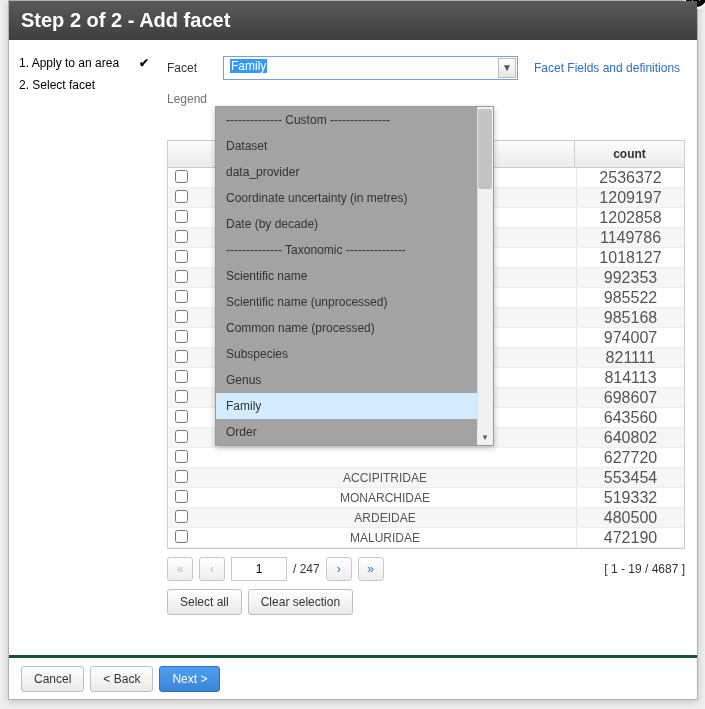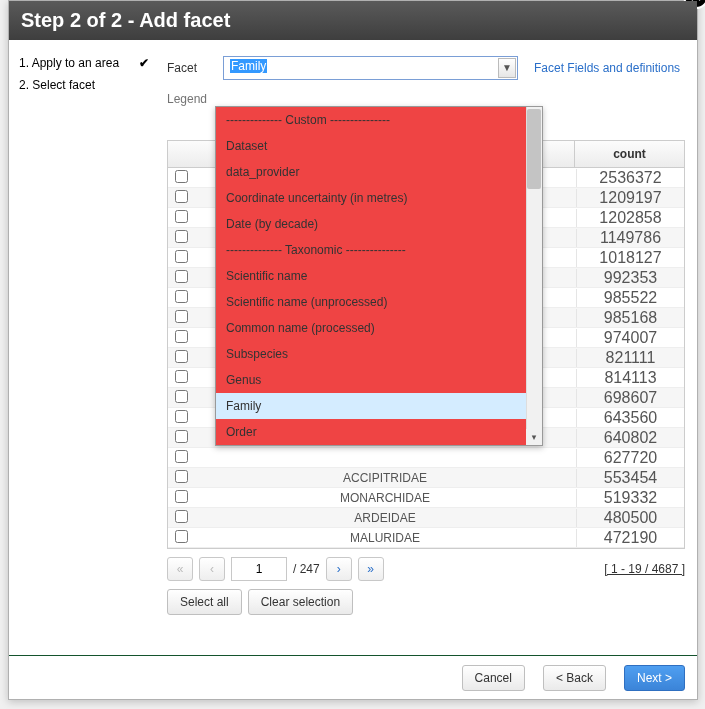--- a/index.html
+++ b/index.html
@@ -22,21 +22,21 @@
 .lbl { width: 48px; color: #333; }
 .combo { position: relative; width: 295px; }
 .combo-input { width: 100%; height: 24px; border: 1px solid #7a9ed6; padding: 2px 22px 2px 6px; font-size: 12px; color: #000; background: #fff; }
 .combo-input .sel { background: #3399ff; color: #fff; padding: 0 1px; }
 .combo-arrow { position: absolute; right: 2px; top: 2px; width: 18px; height: 20px; background: linear-gradient(#fff,#e6e6e6); border: 1px solid #bbb; text-align: center; line-height: 18px; font-size: 10px; color: #555; }
 
 .facet-link { color: #2a6fc9; margin-left: 8px; font-size: 12px; }
 
 .legend-lbl { margin-top: 12px; color: #737373; }
 
-.dropdown { position: absolute; left: 56px; top: 66px; width: 328px; background: #ef4444; border: 1px solid #999; box-shadow: 0 2px 6px rgba(0,0,0,0.25); z-index: 10; }
+.dropdown { position: absolute; left: 56px; top: 66px; width: 279px; background: #a3a3a3; border: 1px solid #999; box-shadow: 0 2px 6px rgba(0,0,0,0.25); z-index: 10; }
 .dd-inner { max-height: 338px; overflow: hidden; position: relative; }
 .dd-item { padding: 6px 10px; font-size: 12px; color: #333; cursor: default; }
 .dd-item.hl { background: #d4ecff; }
 .dd-scroll { position: absolute; right: 0; top: 0; width: 16px; height: 100%; background: #f1f1f1; border-left: 1px solid #ddd; }
 .dd-thumb { position: absolute; right: 1px; top: 2px; width: 14px; height: 80px; background: #c4c4c4; border-radius: 2px; }
 .dd-down { position: absolute; right: 0; bottom: 0; width: 16px; height: 16px; background: #f1f1f1; text-align: center; font-size: 9px; color: #555; line-height:16px; }
 
 .table-wrap { margin-top: 34px; border: 1px solid #ccc; }
 .thead { display: flex; background: linear-gradient(#fcfcfc,#ececec); border-bottom: 1px solid #ccc; }
 .th { padding: 6px 8px; font-size: 12px; font-weight: bold; color: #333; }
@@ -49,26 +49,26 @@
 .td-chk { width: 26px; text-align: center; }
 .td-chk input { margin:0; }
 .td-legend { flex: 1; text-align: center; font-size: 12px; color: #555; }
 .td-count { width: 108px; text-align: center; font-size: 16px; color: #555; border-left: 1px solid #e5e5e5; }
 
 .pager { display: flex; align-items: center; gap: 6px; margin-top: 8px; }
 .pg-btn { width: 26px; height: 24px; border: 1px solid #c8c8c8; background: linear-gradient(#fff,#eee); border-radius: 3px; font-size: 12px; color: #2a6fc9; text-align:center; line-height:22px; cursor:pointer;}
 .pg-btn.disabled { color: #bbb; }
 .pg-input { width: 56px; height: 24px; border: 1px solid #c8c8c8; text-align: center; font-size: 12px; }
 .pg-total { font-size: 12px; color: #333; }
-.pg-status { margin-left: auto; font-size: 12px; color: #333; text-decoration: underline; }
+.pg-status { margin-left: auto; font-size: 12px; color: #333; }
 
 .action-row { margin-top: 8px; display: flex; gap: 6px; }
 .btn { padding: 5px 12px; border: 1px solid #bfbfbf; background: linear-gradient(#fff,#eaeaea); border-radius: 3px; font-size: 12px; color: #333; cursor:pointer;}
 
-.footer { position: absolute; bottom: 0; left: 0; right: 0; height: 44px; border-top: 1px solid #14532d; display: flex; justify-content: flex-end; align-items: center; gap: 18px; padding: 0 12px; background: #fff; }
+.footer { position: absolute; bottom: 0; left: 0; right: 0; height: 44px; border-top: 3px solid #14532d; display: flex; align-items: center; gap: 6px; padding: 0 12px; background: #fff; }
 .btn-primary { background: linear-gradient(#4f9ff1,#3b84d8); color: #fff; border-color: #2f6fc0; }
 </style>
 </head>
 <body>
 
 <div class="dialog">
   <div class="close-x">✕</div>
   <div class="dialog-header">Step 2 of 2 - Add facet</div>
 
   <div class="dialog-body">

